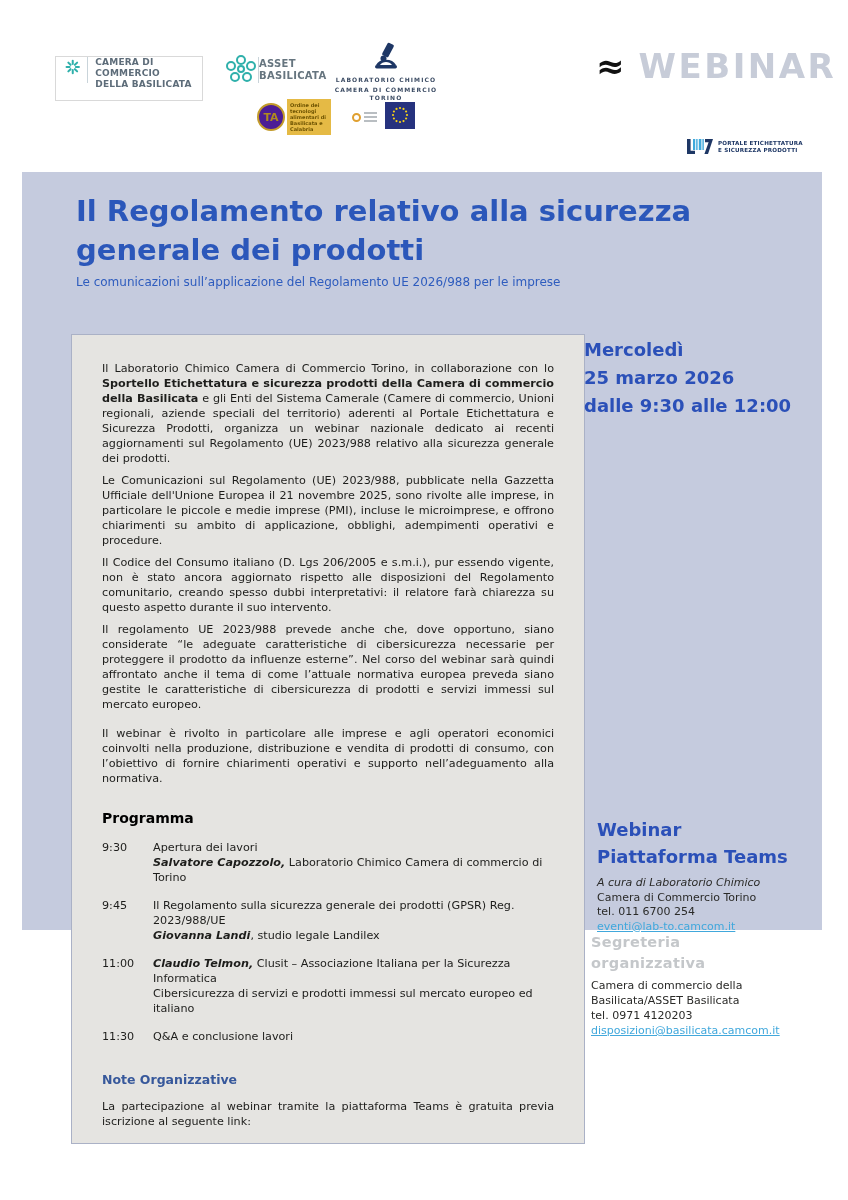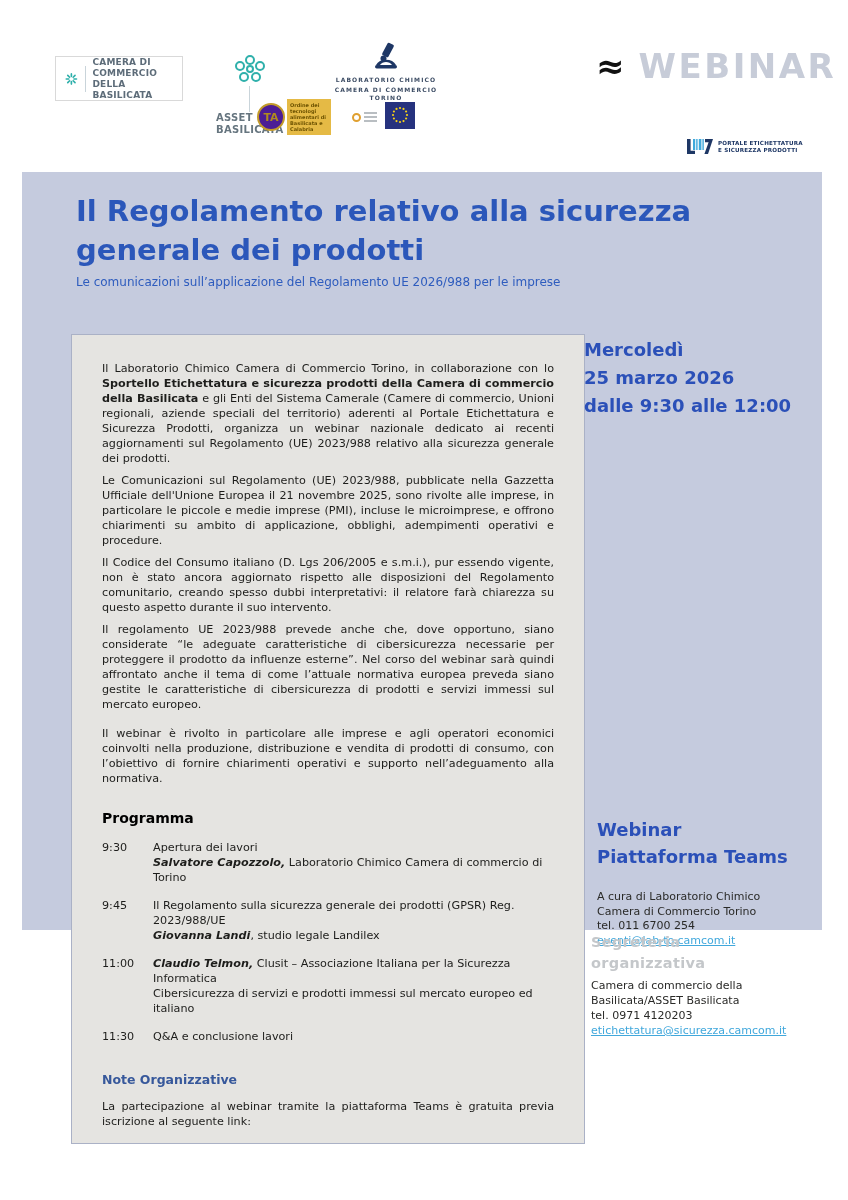--- a/index.html
+++ b/index.html
@@ -1,26 +1,26 @@
 <!DOCTYPE html>
 <html><head>
 <meta charset="utf-8">
 <style>
   html,body{margin:0;padding:0;background:#ffffff;}
   .page{position:relative;width:848px;height:1200px;background:#ffffff;
         font-family:"DejaVu Sans",sans-serif;overflow:hidden;}
 
   
-  .logo1{position:absolute;left:55px;top:56px;width:128px;height:45px;
-         border:1px solid #d9d9d9;background:#fff;display:flex;align-items:center;
+  .logo1{position:absolute;left:55px;top:56px;width:148px;height:45px;
+         border:1px solid #d9d9d9;background:#fff;display:flex;align-items:flex-start;
          gap:7px;padding:0 9px;box-sizing:border-box;}
   .logo1-text{font-size:9px;font-weight:bold;color:#5d6c79;line-height:11px;letter-spacing:.2px;}
   .vdiv{width:1px;height:26px;background:#c9d4da;}
 
-  .logo2{position:absolute;left:216px;top:54px;display:flex;align-items:center;flex-direction:column;}
+  .logo2{position:absolute;left:224px;top:54px;display:flex;align-items:center;}
   .logo2-text{font-size:10px;font-weight:bold;color:#66757f;line-height:12px;letter-spacing:.3px;}
 
   .logo3{position:absolute;left:328px;top:42px;width:116px;text-align:center;}
   .logo3 .l3-text{font-size:6px;font-weight:bold;color:#3c4c64;letter-spacing:1.1px;line-height:8px;margin-top:2px;}
 
   .logo-ta{position:absolute;left:257px;top:99px;display:flex;align-items:center;gap:2px;}
   .ta-circle{width:28px;height:28px;border-radius:50%;border:2px solid #c39b2a;color:#b08a1e;
              font-size:11px;font-weight:bold;display:flex;align-items:center;justify-content:center;
              background:#4c1d95;box-sizing:border-box;}
   .ta-text{width:44px;background:#e5ba45;color:#6e5300;font-size:5px;font-weight:bold;
@@ -61,21 +61,21 @@
   .prog-body{flex:1;line-height:15px;}
   .speaker-name{font-weight:bold;font-style:italic;}
   a.mail{color:#41a8dc;text-decoration:underline;font-weight:normal;}
 
   
   .date-block{position:absolute;left:584px;top:336px;width:230px;
               font-size:18px;font-weight:bold;color:#2b50b8;line-height:28px;}
   .platform-block{position:absolute;left:597px;top:816px;width:225px;}
   .pf-h{font-size:18px;font-weight:bold;color:#2b50b8;line-height:27px;}
   .pf-line{font-size:11px;color:#2a2a28;line-height:14.5px;}
-  .pf-line.first{margin-top:20px;}
+  .pf-line.first{margin-top:6px;font-style:italic;}
   .secretariat-block{position:absolute;left:591px;top:932px;width:240px;}
   .sg-h{font-size:14.5px;font-weight:bold;color:#c4c7ca;line-height:21px;letter-spacing:.3px;}
   .sg-line{font-size:11px;color:#2a2a28;line-height:15px;}
   .sg-line.first{margin-top:4px;}
 </style>
 </head>
 <body>
 
 <div class="page">
 
@@ -253,16 +253,16 @@
     <div class="pf-line">Camera di Commercio Torino</div>
     <div class="pf-line">tel. 011 6700 254</div>
     <div class="pf-line"><a class="mail" href="#">eventi@lab-to.camcom.it</a></div>
   </div>
 
   <div class="secretariat-block">
     <div class="sg-h">Segreteria</div>
     <div class="sg-h">organizzativa</div>
     <div class="sg-line first">Camera di commercio della Basilicata/ASSET Basilicata</div>
     <div class="sg-line">tel. 0971 4120203</div>
-    <div class="sg-line"><a class="mail" href="#">etichettatura@sicurezza.camcom.it</a></div>
+    <div class="sg-line"><a class="mail" href="#">disposizioni@basilicata.camcom.it</a></div>
   </div>
 
 </div>
 
 </body></html>

